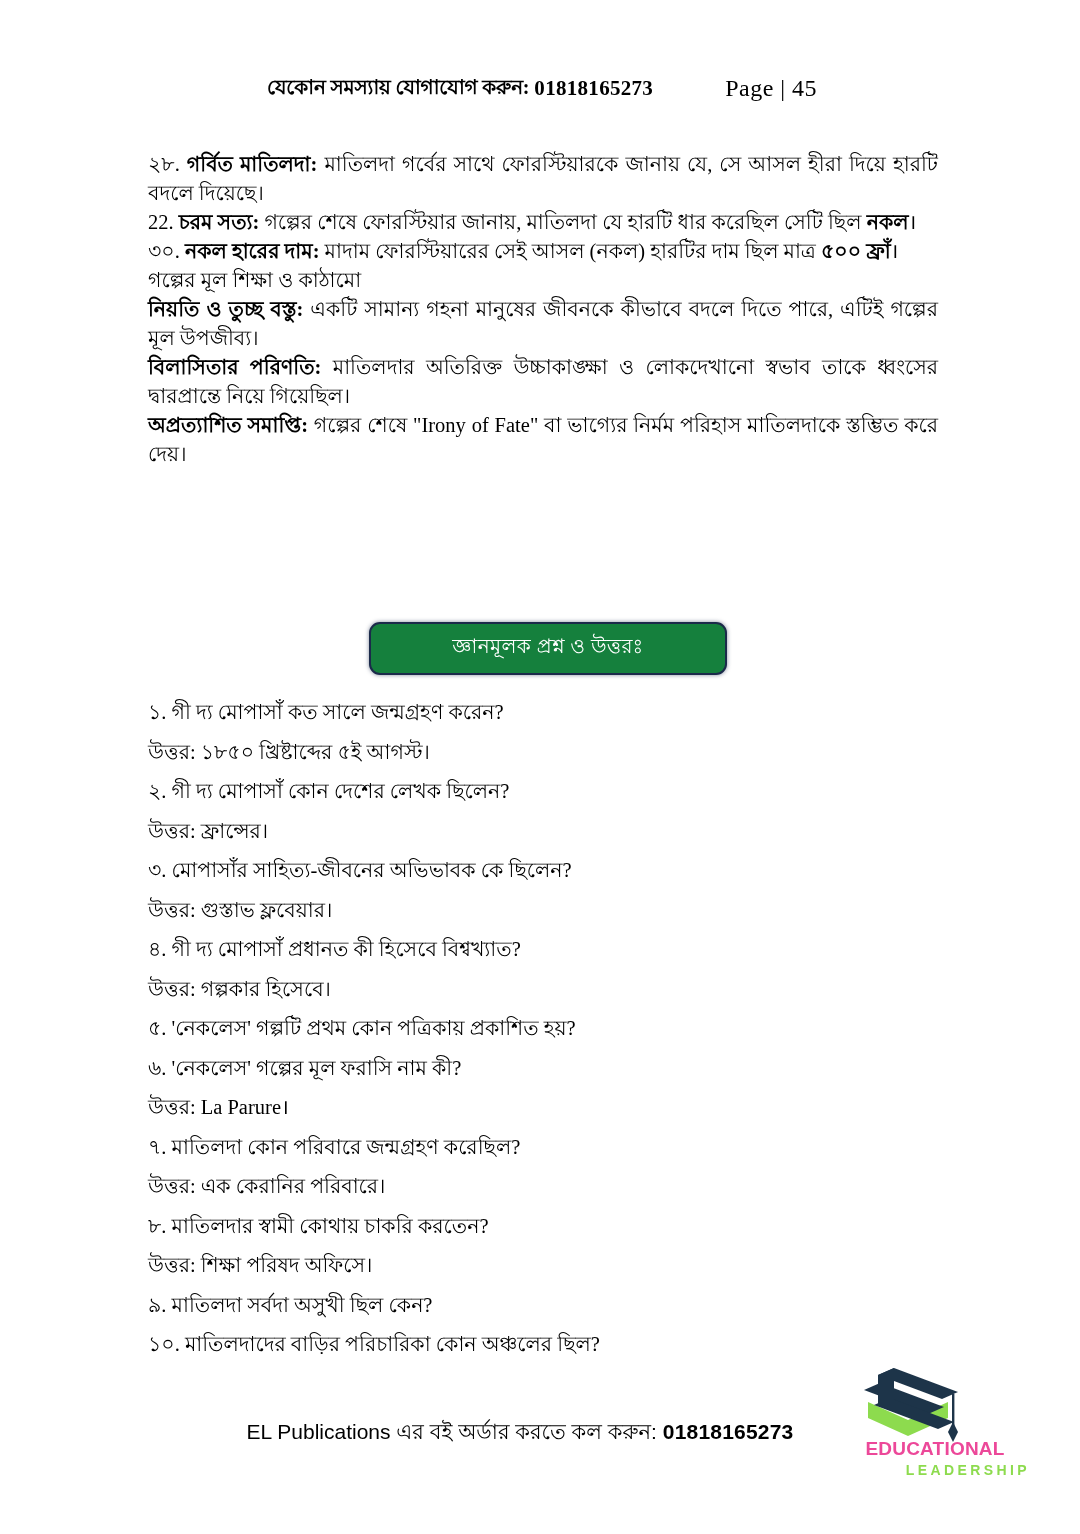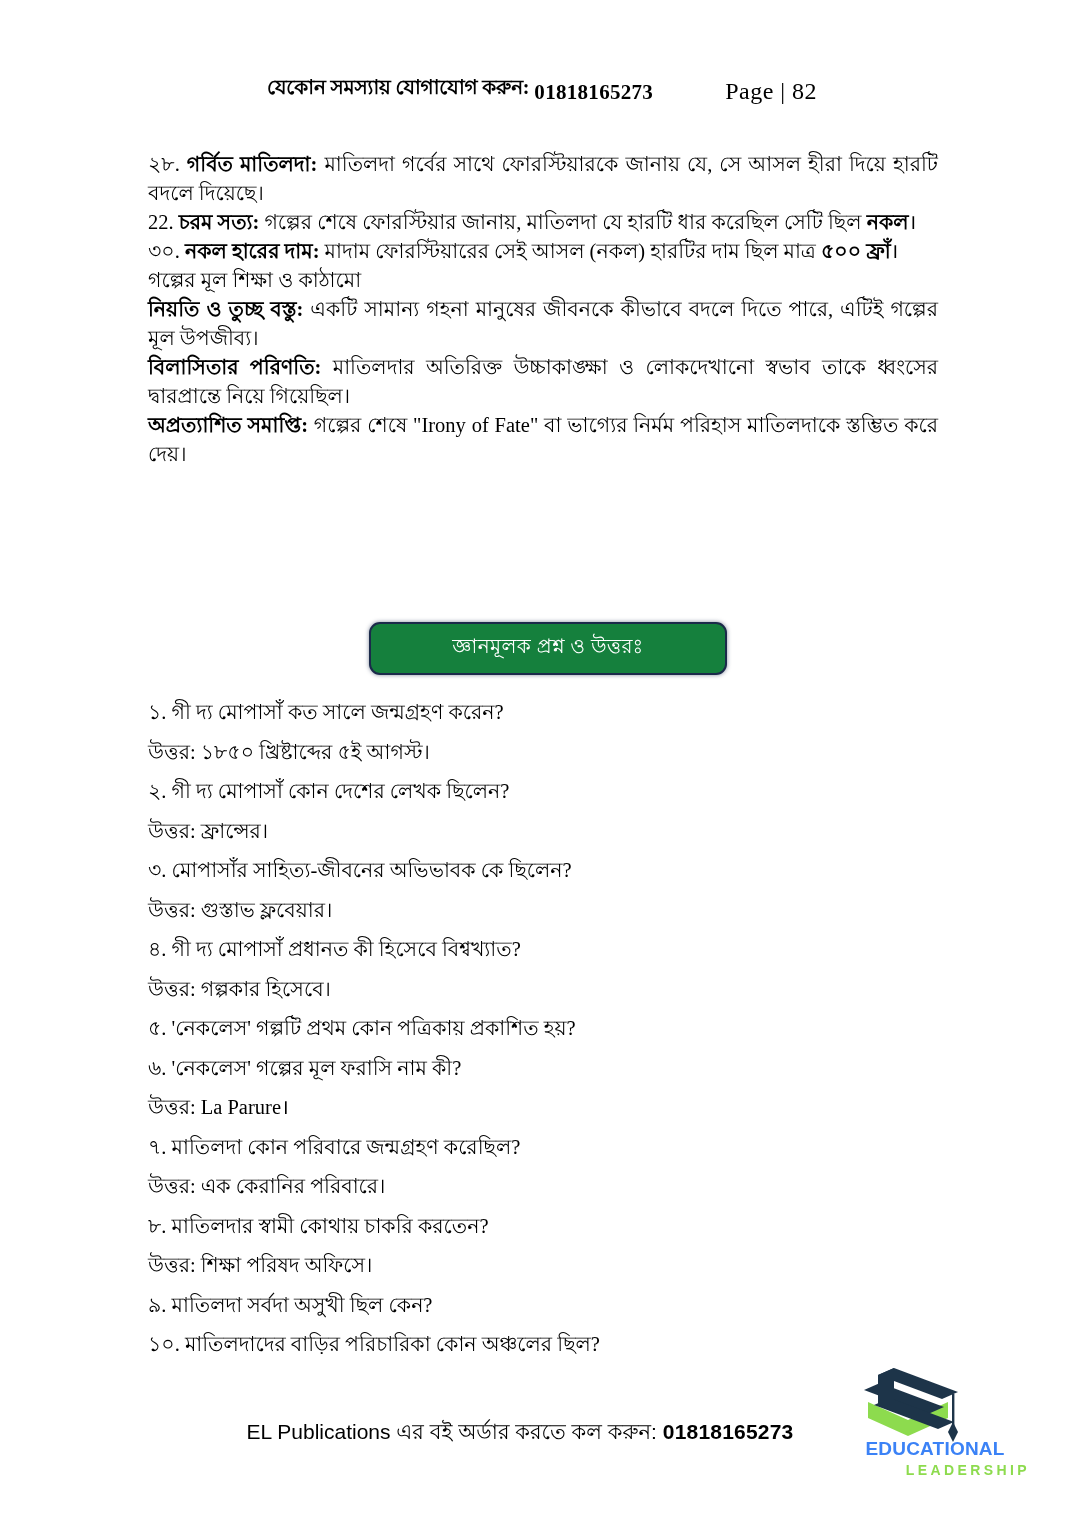--- a/index.html
+++ b/index.html
@@ -16,21 +16,21 @@
     overflow: hidden;
   }
 
   
   .page-header {
     position: absolute;
     top: 72px;
     left: 148px;
     width: 788px;
     display: flex;
-    align-items: flex-end;
+    align-items: center;
     justify-content: center;
   }
   .hdr-contact {
     font-size: 20px;
     font-weight: bold;
     letter-spacing: -0.2px;
     white-space: nowrap;
   }
   .hdr-phone {
     font-size: 21px;
@@ -144,21 +144,21 @@
   }
   .logo-word1 {
     position: absolute;
     left: 0px;
     top: 74px;
     width: 190px;
     text-align: center;
     font-family: "Liberation Sans", "DejaVu Sans", sans-serif;
     font-weight: bold;
     font-size: 19px;
-    color: #3b82f6;
+    color: #ec4899;
     letter-spacing: 0.2px;
   }
   .logo-word2 {
     position: absolute;
     left: 0px;
     top: 98px;
     width: 190px;
     text-align: right;
     font-family: "Liberation Sans", "DejaVu Sans", sans-serif;
     font-weight: bold;
@@ -166,21 +166,21 @@
     color: #8ddb4e;
     letter-spacing: 3.4px;
   }
 </style>
 </head>
 <body>
 
 <div class="page-header">
   <span class="hdr-contact">যেকোন সমস্যায় যোগাযোগ করুন:</span>
   <span class="hdr-phone">01818165273</span>
-  <span class="hdr-page">Page | 82</span>
+  <span class="hdr-page">Page | 45</span>
 </div>
 
 <div class="content">
 
   <p class="para">
     <span>২৮.</span>
     <span class="lbl">গর্বিত মাতিলদা:</span>
     <span>মাতিলদা গর্বের সাথে ফোরস্টিয়ারকে জানায় যে, সে আসল হীরা দিয়ে হারটি বদলে দিয়েছে।</span>
   </p>
 

